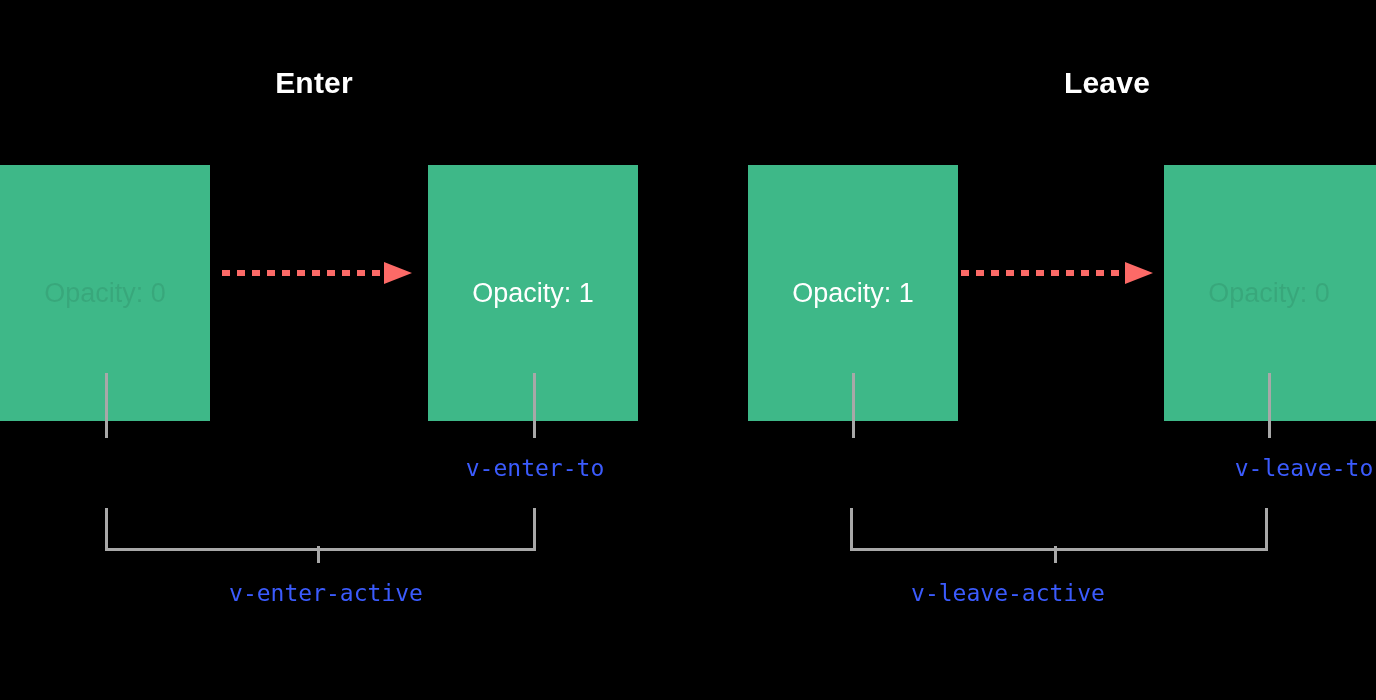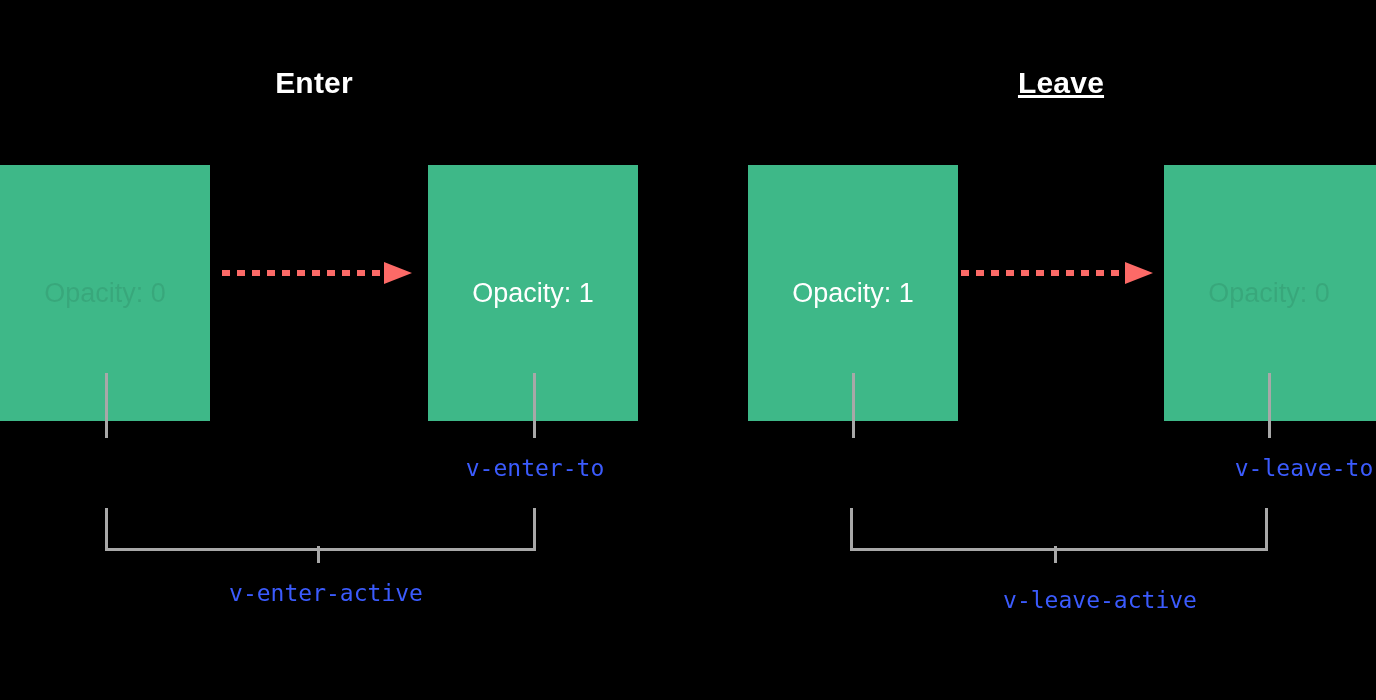--- a/index.html
+++ b/index.html
@@ -27,21 +27,21 @@
     top: 66px;
     font-size: 30px;
     font-weight: bold;
     letter-spacing: 0.2px;
     color: #ffffff;
     text-align: center;
     white-space: nowrap;
     transform: translateX(-50%);
   }
   .phase-title.enter { left: 314px; }
-  .phase-title.leave { left: 1061px; text-decoration: underline; }
+  .phase-title.leave { left: 1107px; }
 
   
   .state-box {
     position: absolute;
     top: 165px;
     height: 256px;
     background: #3eb888;
     display: flex;
     align-items: center;
     justify-content: center;
@@ -101,21 +101,21 @@
     letter-spacing: 0px;
   }
   .class-label.from-to { top: 455px; }
   .lbl-enter-from { left: 113px; }
   .lbl-enter-to   { left: 535px; }
   .lbl-leave-from { left: 857px; }
   .lbl-leave-to   { left: 1266px; margin-left: 38px; }
 
   .class-label.active { top: 580px; }
   .lbl-enter-active { left: 326px; }
-  .lbl-leave-active { left: 1100px; margin-top: 7px; }
+  .lbl-leave-active { left: 1008px; }
 
   
   .bracket {
     position: absolute;
     top: 508px;
     height: 40px;
     border-left: 3px solid #a8a8a8;
     border-right: 3px solid #a8a8a8;
     border-bottom: 3px solid #a8a8a8;
   }

